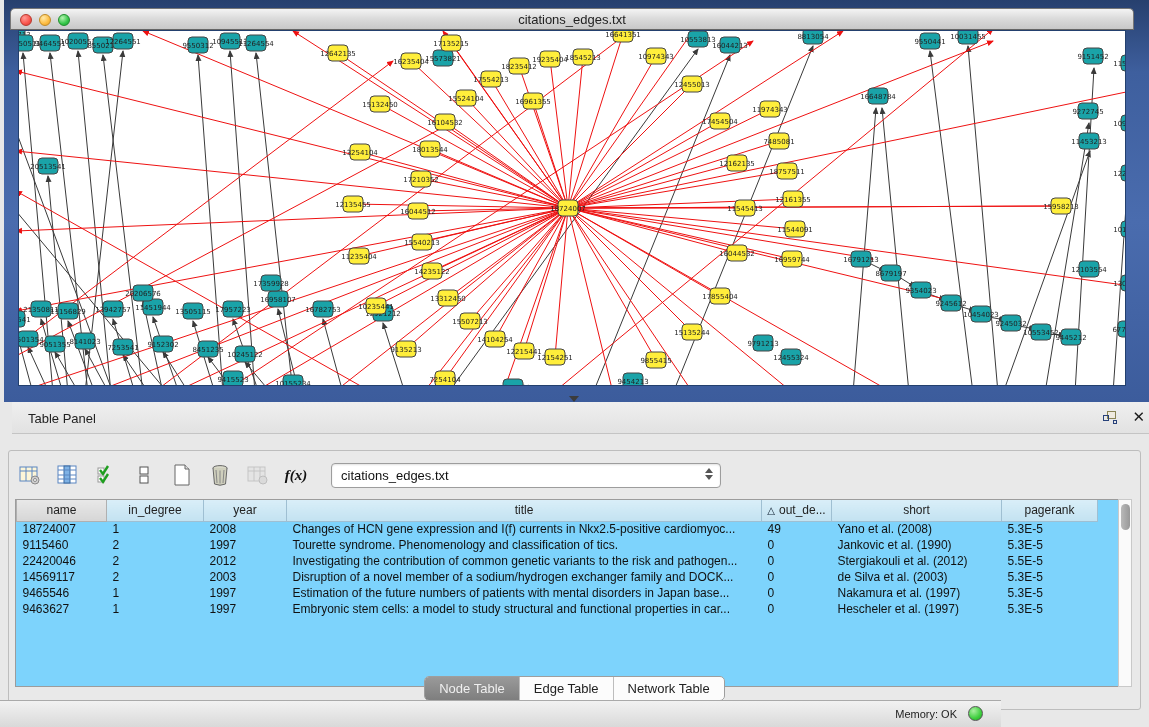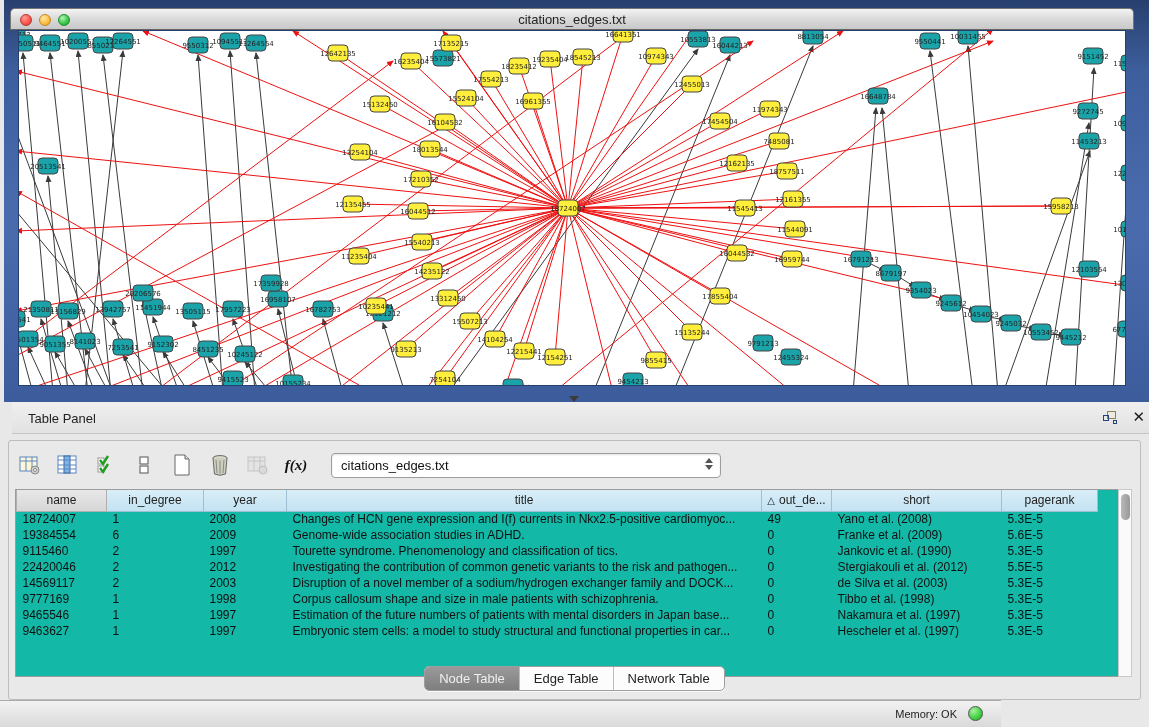--- a/index.html
+++ b/index.html
@@ -25,37 +25,37 @@
   .tp-header { position:absolute; left:12px; top:402px; width:1149px; height:32px;
     background:linear-gradient(180deg,#efefef,#e2e2e2); border-bottom:1px solid #c4c4c4; }
   .tp-title { position:absolute; left:16px; top:9px; font-size:13px; color:#222; }
   .tp-float { position:absolute; right:44px; top:9px; width:14px; height:13px; cursor:pointer; }
   .tp-float .sq1 { position:absolute; left:4px; top:0; width:9px; height:8px; border:1px solid #8a8455; background:#efeadf; }
   .tp-float .sq2 { position:absolute; left:0; top:4px; width:6px; height:6px; border:1px solid #27417a; }
   .tp-float .sq3 { position:absolute; right:0; bottom:0; width:4px; height:4px; border:1px solid #27417a; }
   .tp-close { position:absolute; right:16px; top:6px; font-size:15px; font-weight:bold; color:#1a1a1a; cursor:pointer; }
   .split-arrow { position:absolute; left:569px; top:396px; width:0; height:0;
     border-left:5px solid transparent; border-right:5px solid transparent; border-top:6px solid #3c3c3c; }
-  .tp-body { position:absolute; left:8px; top:440px; width:1133px; height:260px;
+  .tp-body { position:absolute; left:8px; top:450px; width:1133px; height:260px;
     background:#e9e9e9; border:1px solid #bdbdbd; border-radius:3px; }
   
   .toolbar { position:absolute; left:8px; top:8px; height:32px; display:flex; align-items:center; gap:12px; }
   .tbtn { width:26px; height:26px; display:flex; align-items:center; justify-content:center; cursor:pointer; }
   .tbtn svg { display:block; }
   .fx { font-family:"Liberation Serif","DejaVu Serif",serif; font-style:italic; font-weight:bold; font-size:15px; color:#111; }
   .combo { position:relative; width:390px; height:25px; margin-left:10px; background:#fff;
     border:1px solid #9d9d9d; border-radius:4px; font-size:13px; color:#111;
     display:flex; align-items:center; padding-left:9px; cursor:pointer;
     box-shadow:inset 0 1px 2px rgba(0,0,0,.12); }
   .combo .arrows { position:absolute; right:7px; top:4px; display:flex; flex-direction:column; gap:2px; }
   .combo .arrows i { width:0; height:0; border-left:4px solid transparent; border-right:4px solid transparent; display:block; }
   .combo .arrows .up { border-bottom:5px solid #555; }
   .combo .arrows .dn { border-top:5px solid #555; }
   
-  .tbl-viewport { position:absolute; left:6px; top:48px; width:1105px; height:188px; background:#14b8a6;
+  .tbl-viewport { position:absolute; left:6px; top:48px; width:1105px; height:188px; background:#7dd3fc;
     border:1px solid #9c9c9c; overflow:hidden; }
   table.grid { border-collapse:collapse; table-layout:fixed; width:1081px; font-size:12px; color:#111; }
   table.grid th { height:21px; font-weight:normal; font-size:12px; color:#222; text-align:center;
     background:linear-gradient(180deg,#d9eef8,#c3e2f1); border:1px solid #9fbfd2; border-top:none; }
   table.grid th.first { background:linear-gradient(180deg,#e8e8e8,#d6d6d6); border-color:#b0b0b0; }
   table.grid td { height:16px; padding:0 0 0 6px; white-space:nowrap; overflow:hidden; }
   .sortmark { display:inline-block; margin-right:4px; font-size:10px; color:#123; }
   .vscroll { position:absolute; right:8px; top:48px; width:14px; height:188px; background:#fafafa;
     border:1px solid #c9c9c9; }
   .vthumb { position:absolute; left:2px; top:4px; width:9px; height:26px; border-radius:5px;
@@ -754,29 +754,20 @@
           <tr>
             <td>18724007</td>
             <td>1</td>
             <td>2008</td>
             <td>Changes of HCN gene expression and I(f) currents in Nkx2.5-positive cardiomyoc...</td>
             <td>49</td>
             <td>Yano et al. (2008)</td>
             <td>5.3E-5</td>
           </tr>
           <tr>
-            <td>19384554</td>
-            <td>6</td>
-            <td>2009</td>
-            <td>Genome-wide association studies in ADHD.</td>
-            <td>0</td>
-            <td>Franke et al. (2009)</td>
-            <td>5.6E-5</td>
-          </tr>
-          <tr>
             <td>9115460</td>
             <td>2</td>
             <td>1997</td>
             <td>Tourette syndrome. Phenomenology and classification of tics.</td>
             <td>0</td>
             <td>Jankovic et al. (1990)</td>
             <td>5.3E-5</td>
           </tr>
           <tr>
             <td>22420046</td>
@@ -787,29 +778,20 @@
             <td>Stergiakouli et al. (2012)</td>
             <td>5.5E-5</td>
           </tr>
           <tr>
             <td>14569117</td>
             <td>2</td>
             <td>2003</td>
             <td>Disruption of a novel member of a sodium/hydrogen exchanger family and DOCK...</td>
             <td>0</td>
             <td>de Silva et al. (2003)</td>
-            <td>5.3E-5</td>
-          </tr>
-          <tr>
-            <td>9777169</td>
-            <td>1</td>
-            <td>1998</td>
-            <td>Corpus callosum shape and size in male patients with schizophrenia.</td>
-            <td>0</td>
-            <td>Tibbo et al. (1998)</td>
             <td>5.3E-5</td>
           </tr>
           <tr>
             <td>9465546</td>
             <td>1</td>
             <td>1997</td>
             <td>Estimation of the future numbers of patients with mental disorders in Japan base...</td>
             <td>0</td>
             <td>Nakamura et al. (1997)</td>
             <td>5.3E-5</td>

